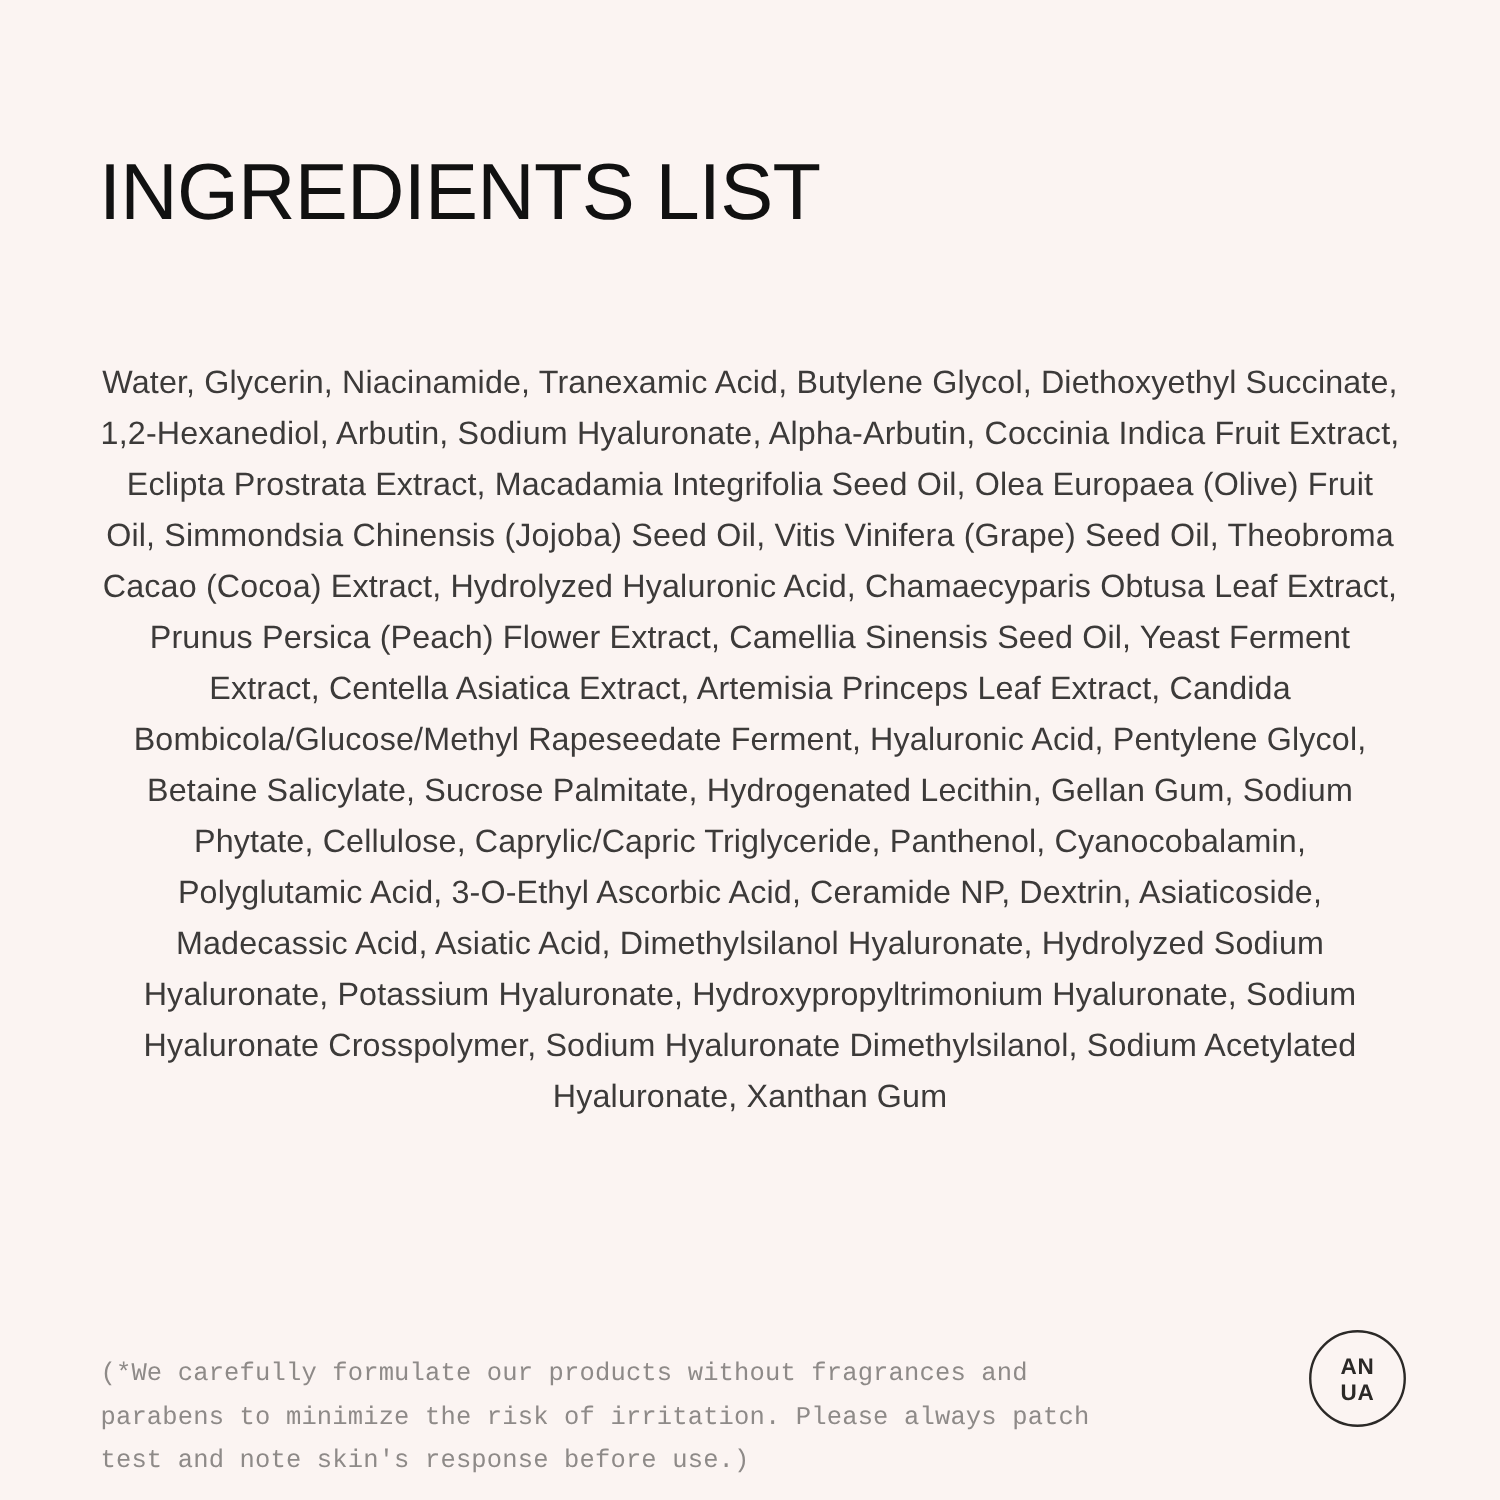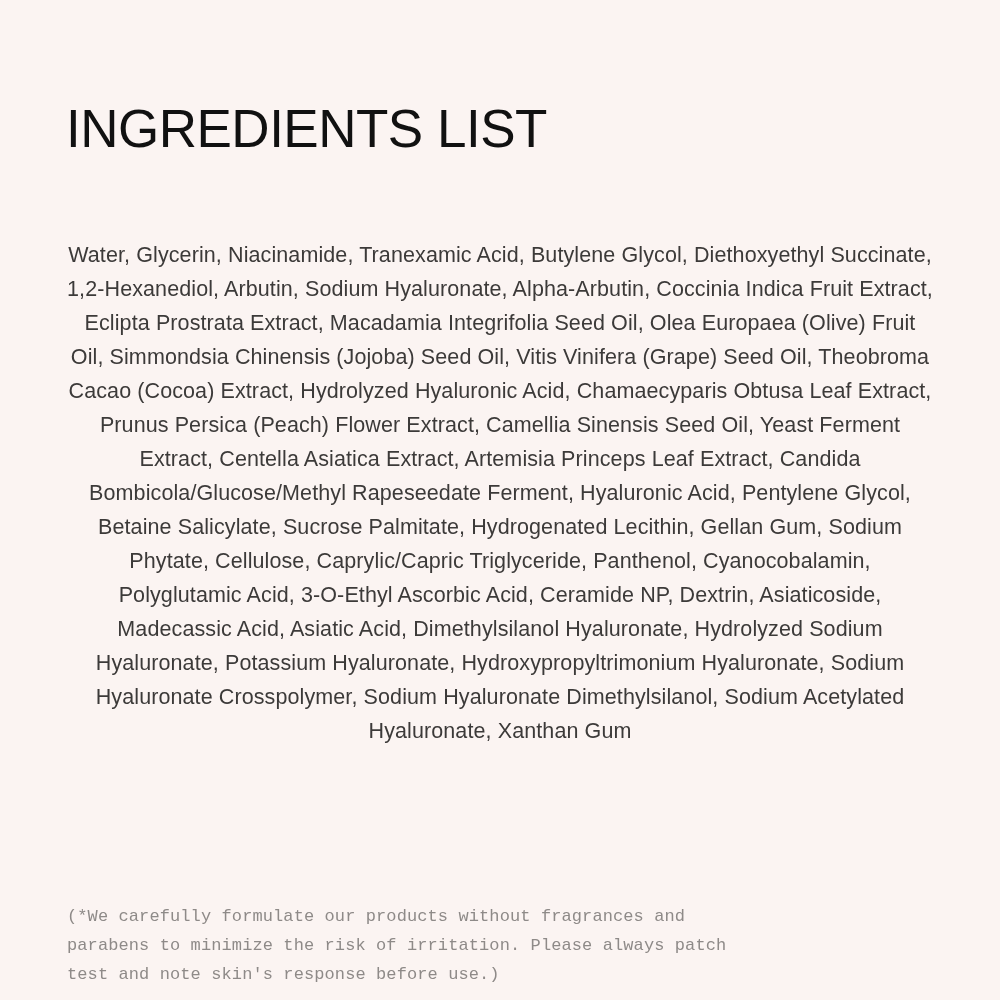--- a/index.html
+++ b/index.html
@@ -70,14 +70,21 @@
 <body>
 
 <div class="page">
 
   <h1 class="title">INGREDIENTS LIST</h1>
 
   <p class="ingredients">Water, Glycerin, Niacinamide, Tranexamic Acid, Butylene Glycol, Diethoxyethyl Succinate, 1,2-Hexanediol, Arbutin, Sodium Hyaluronate, Alpha-Arbutin, Coccinia Indica Fruit Extract, Eclipta Prostrata Extract, Macadamia Integrifolia Seed Oil, Olea Europaea (Olive) Fruit Oil, Simmondsia Chinensis (Jojoba) Seed Oil, Vitis Vinifera (Grape) Seed Oil, Theobroma Cacao (Cocoa) Extract, Hydrolyzed Hyaluronic Acid, Chamaecyparis Obtusa Leaf Extract, Prunus Persica (Peach) Flower Extract, Camellia Sinensis Seed Oil, Yeast Ferment Extract, Centella Asiatica Extract, Artemisia Princeps Leaf Extract, Candida Bombicola/Glucose/Methyl Rapeseedate Ferment, Hyaluronic Acid, Pentylene Glycol, Betaine Salicylate, Sucrose Palmitate, Hydrogenated Lecithin, Gellan Gum, Sodium Phytate, Cellulose, Caprylic/Capric Triglyceride, Panthenol, Cyanocobalamin, Polyglutamic Acid, 3-O-Ethyl Ascorbic Acid, Ceramide NP, Dextrin, Asiaticoside, Madecassic Acid, Asiatic Acid, Dimethylsilanol Hyaluronate, Hydrolyzed Sodium Hyaluronate, Potassium Hyaluronate, Hydroxypropyltrimonium Hyaluronate, Sodium Hyaluronate Crosspolymer, Sodium Hyaluronate Dimethylsilanol, Sodium Acetylated Hyaluronate, Xanthan Gum</p>
 
   <p class="footnote">(*We carefully formulate our products without fragrances and parabens to minimize the risk of irritation. Please always patch test and note skin's response before use.)</p>
 
+  <div class="logo">
+    <svg width="66" height="66" viewBox="0 0 66 66" xmlns="http://www.w3.org/2000/svg">
+      <circle cx="33" cy="33" r="31.5" fill="none" stroke="#2b2927" stroke-width="1.6"></circle>
+      <text x="33" y="30" text-anchor="middle" font-family="Liberation Sans, sans-serif" font-size="15" font-weight="bold" letter-spacing="0.5" fill="#2b2927">AN</text>
+      <text x="33" y="47" text-anchor="middle" font-family="Liberation Sans, sans-serif" font-size="15" font-weight="bold" letter-spacing="0.5" fill="#2b2927">UA</text>
+    </svg>
+  </div>
 
 </div>
 
 </body></html>

